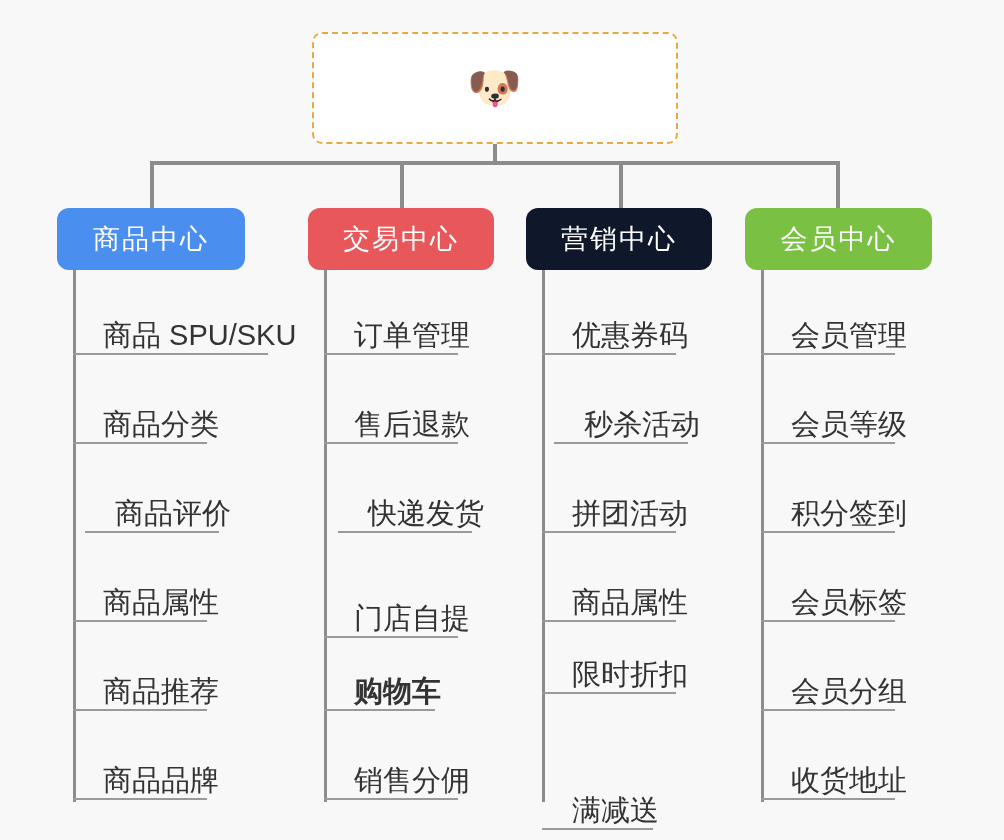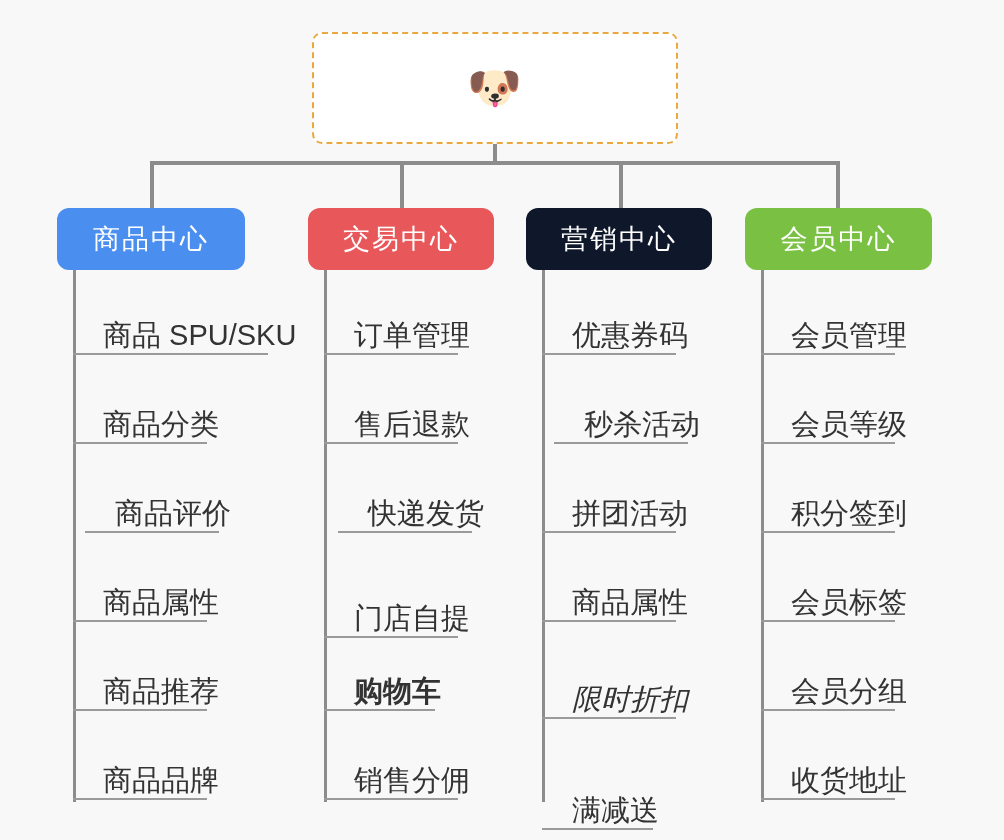--- a/index.html
+++ b/index.html
@@ -199,21 +199,21 @@
         <span class="leaf-rule" style="width: 134px;"></span>
       </div>
       <div class="leaf" style="left: 16px; top: 279px; height: 46px; width: 134px;">
         <span class="leaf-label">拼团活动</span>
         <span class="leaf-rule" style="width: 134px;"></span>
       </div>
       <div class="leaf" style="left: 16px; top: 368px; height: 46px; width: 134px;">
         <span class="leaf-label">商品属性</span>
         <span class="leaf-rule" style="width: 134px;"></span>
       </div>
-      <div class="leaf" style="left: 16px; top: 465px; height: 46px; width: 134px; font-style: italic;">
+      <div class="leaf" style="left: 16px; top: 440px; height: 46px; width: 134px;">
         <span class="leaf-label">限时折扣</span>
         <span class="leaf-rule" style="width: 134px;"></span>
       </div>
       <div class="leaf" style="left: 16px; top: 576px; height: 46px; width: 111px; text-decoration: underline;">
         <span class="leaf-label">满减送</span>
         <span class="leaf-rule" style="width: 111px;"></span>
       </div>
     </div>
 
   <div class="branch" id="branch-3" style="left:745px; width:250px;">

